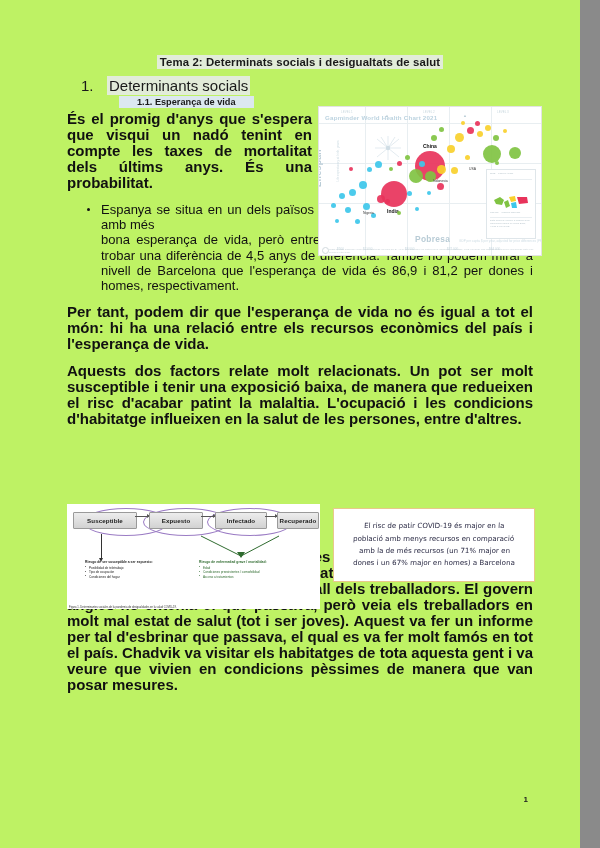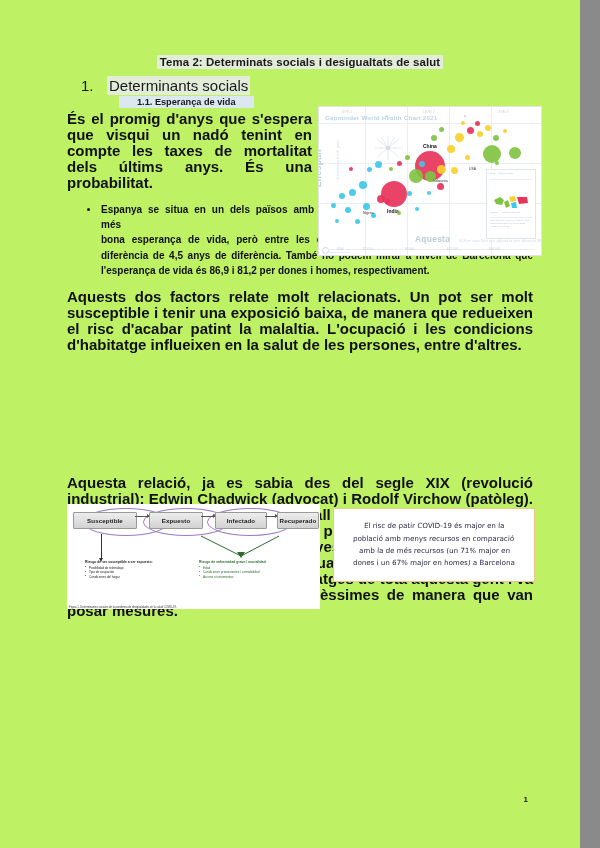--- a/index.html
+++ b/index.html
@@ -21,21 +21,21 @@
 
   .h2{font-size:9.2px;font-weight:bold;color:#1a1a1a;margin:0 0 4px 0;padding-left:52px;}
   .h2 .txt{background:#dce8ef;padding:1px 18px;}
 
   p.body{
     font-size:15px;line-height:16px;color:#111;margin:0 0 11px 0;
     text-align:justify;font-weight:bold;
   }
   p.narrow{width:245px;}
   .bullet{
-    font-size:10px;line-height:15.2px;color:#111;font-weight:bold;
+    font-size:13px;line-height:15.2px;color:#111;font-weight:normal;
     text-align:justify;margin:0 0 11px 0;padding-left:34px;position:relative;
   }
   .bullet:before{
     content:"";position:absolute;left:20px;top:6px;width:3.4px;height:3.4px;
     background:#111;border-radius:50%;
   }
   .bullet .first{display:block;width:213px;}
 
   
   .chart-wrap{
@@ -153,20 +153,21 @@
       <span class="txt">1.1. Esperança de vida</span>
     </div>
 
     <p class="body narrow">És el promig d'anys que s'espera que visqui un nadó tenint en compte les taxes de mortalitat dels últims anys. És una probabilitat.</p>
 
 
     <div class="bullet">
       <span class="first">Espanya se situa en un dels països amb més</span><span>bona esperança de vida, però entre les comunitats autònomes, podem trobar una diferència de 4,5 anys de diferència. També ho podem mirar a nivell de Barcelona que l'esperança de vida és 86,9 i 81,2 per dones i homes, respectivament.</span>
     </div>
 
+    <p class="body">Per tant, podem dir que l'esperança de vida no és igual a tot el món: hi ha una relació entre els recursos econòmics del país i l'esperança de vida.</p>
 
 
 
     <p class="body">Aquests dos factors relate molt relacionats. Un pot ser molt susceptible i tenir una exposició baixa, de manera que redueixen el risc d'acabar patint la malaltia. L'ocupació i les condicions d'habitatge influeixen en la salut de les persones, entre d'altres.</p>
 
     <p class="body" style="margin-top:122px;">Aquesta relació, ja es sabia des del segle XIX (revolució industrial): Edwin Chadwick (advocat) i Rodolf Virchow (patòleg). Era molt important la força de treball dels treballadors. El govern anglès no entenia el que passava, però veia els treballadors en molt mal estat de salut (tot i ser joves). Aquest va fer un informe per tal d'esbrinar que passava, el qual es va fer molt famós en tot el país. Chadvik va visitar els habitatges de tota aquesta gent i va veure que vivien en condicions pèssimes de manera que van posar mesures.</p>
 
   </div>
 
   <div class="chart-wrap">
@@ -182,21 +183,21 @@
 
       <div class="toptick" style="left:22px;">LEVEL 1</div>
       <div class="topmark" style="left:66px;">▲</div>
       <div class="toptick" style="left:104px;">LEVEL 2</div>
       <div class="topmark" style="left:144px;">▲</div>
       <div class="toptick" style="left:178px;">LEVEL 3</div>
 
       <div class="chart-title">Gapminder World Health Chart 2021</div>
       <div class="ylabel">Lifespan</div>
       <div class="ylabel-sub">Life expectancy at birth, years</div>
-      <div class="xlabel">Aquesta</div>
+      <div class="xlabel">Pobresa</div>
       <div class="xlabel-sub">GDP per capita $ per year, adjusted for price differences (PPP$)</div>
 
       <div class="xtick" style="left:18px;bottom:4px;">$500</div>
       <div class="xtick" style="left:44px;bottom:4px;">$2 000</div>
       <div class="xtick" style="left:86px;bottom:4px;">$8 000</div>
       <div class="xtick" style="left:128px;bottom:4px;">$32 000</div>
       <div class="xtick" style="left:170px;bottom:4px;">$64 000</div>
 
       <svg class="sunburst" viewBox="0 0 34 30">
         <g stroke="#b8ccd8" stroke-width=".4" fill="none">

